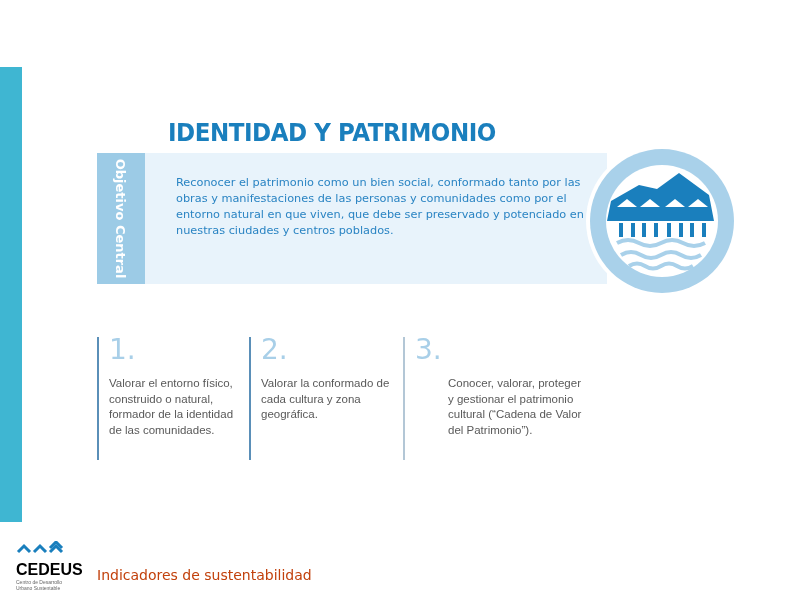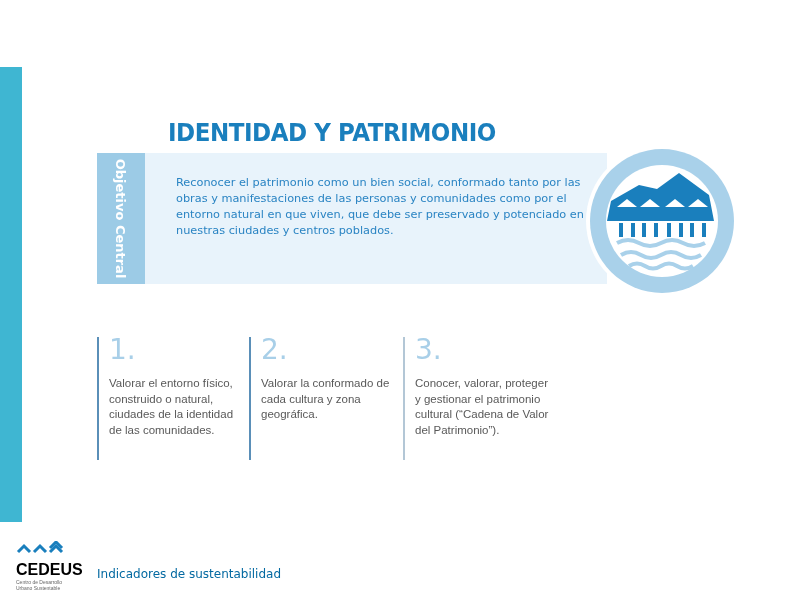--- a/index.html
+++ b/index.html
@@ -15,25 +15,25 @@
            font-family:"DejaVu Sans", sans-serif; }
   .obj-text { position:absolute; left:176px; top:175px; width:410px; font-size:11.3px; line-height:16px; color:#2a84c3;
            font-family:"DejaVu Sans", sans-serif; }
   .emblem { position:absolute; left:579px; top:145px; width:162px; height:152px; }
   .col { position:absolute; top:337px; border-left:2px solid #5a8fb8; height:123px; }
   .col-num { position:absolute; left:10px; top:-4px; font-size:28px; color:#a8cfe8; font-family:"DejaVu Sans", sans-serif; }
   .col-text { position:absolute; left:10px; top:39px; font-size:11.5px; line-height:15.5px; color:#595959;
            font-family:"Liberation Sans", sans-serif; }
   .col1 { left:97px; } .col1 .col-text { width:130px; }
   .col2 { left:249px; } .col2 .col-text { width:135px; }
-  .col3 { left:403px; border-left-color:#b3c7d6; } .col3 .col-text { width:140px; }
+  .col3 { left:403px; border-left-color:#b3c7d6; } .col3 .col-text { width:140px;margin-left:33px; }
   .logo { position:absolute; left:16px; top:541px; width:60px; }
   .logo-name { font-size:16px; font-weight:bold; color:#000000; margin-top:2px; }
   .logo-sub { font-size:5px; color:#666; line-height:6px; }
-  .footer { position:absolute; left:97px; top:567px; font-size:12px; color:#0369a1; font-family:"DejaVu Sans", sans-serif; }
+  .footer { position:absolute; left:97px; top:567px; font-size:14px; color:#c2410c; font-family:"DejaVu Sans", sans-serif; }
 </style>
 </head>
 <body>
 
 <div class="left-bar"></div>
 
 <div class="title">IDENTIDAD Y PATRIMONIO</div>
 
 <div class="obj-panel"></div>
 <div class="obj-tab">
@@ -67,21 +67,21 @@
   </g>
   <g fill="none" stroke="#a9d1ea" stroke-width="4">
     <path d="M38 98 q11 -6 22 0 t22 0 t22 0 t22 0"></path>
     <path d="M42 110 q10 -6 20 0 t20 0 t20 0 t20 0"></path>
     <path d="M50 121 q8 -5 16 0 t16 0 t16 0 t16 0"></path>
   </g>
 </svg>
 
 <div class="col col1">
   <div class="col-num">1.</div>
-  <div class="col-text">Valorar el entorno físico, construido o natural, ciudades de la identidad de las comunidades.</div>
+  <div class="col-text">Valorar el entorno físico, construido o natural, formador de la identidad de las comunidades.</div>
 </div>
 <div class="col col2">
   <div class="col-num">2.</div>
   <div class="col-text">Valorar la conformado de cada cultura y zona geográfica.</div>
 </div>
 <div class="col col3">
   <div class="col-num">3.</div>
   <div class="col-text">Conocer, valorar, proteger y gestionar el patrimonio cultural (“Cadena de Valor del Patrimonio”).</div>
 </div>
 

